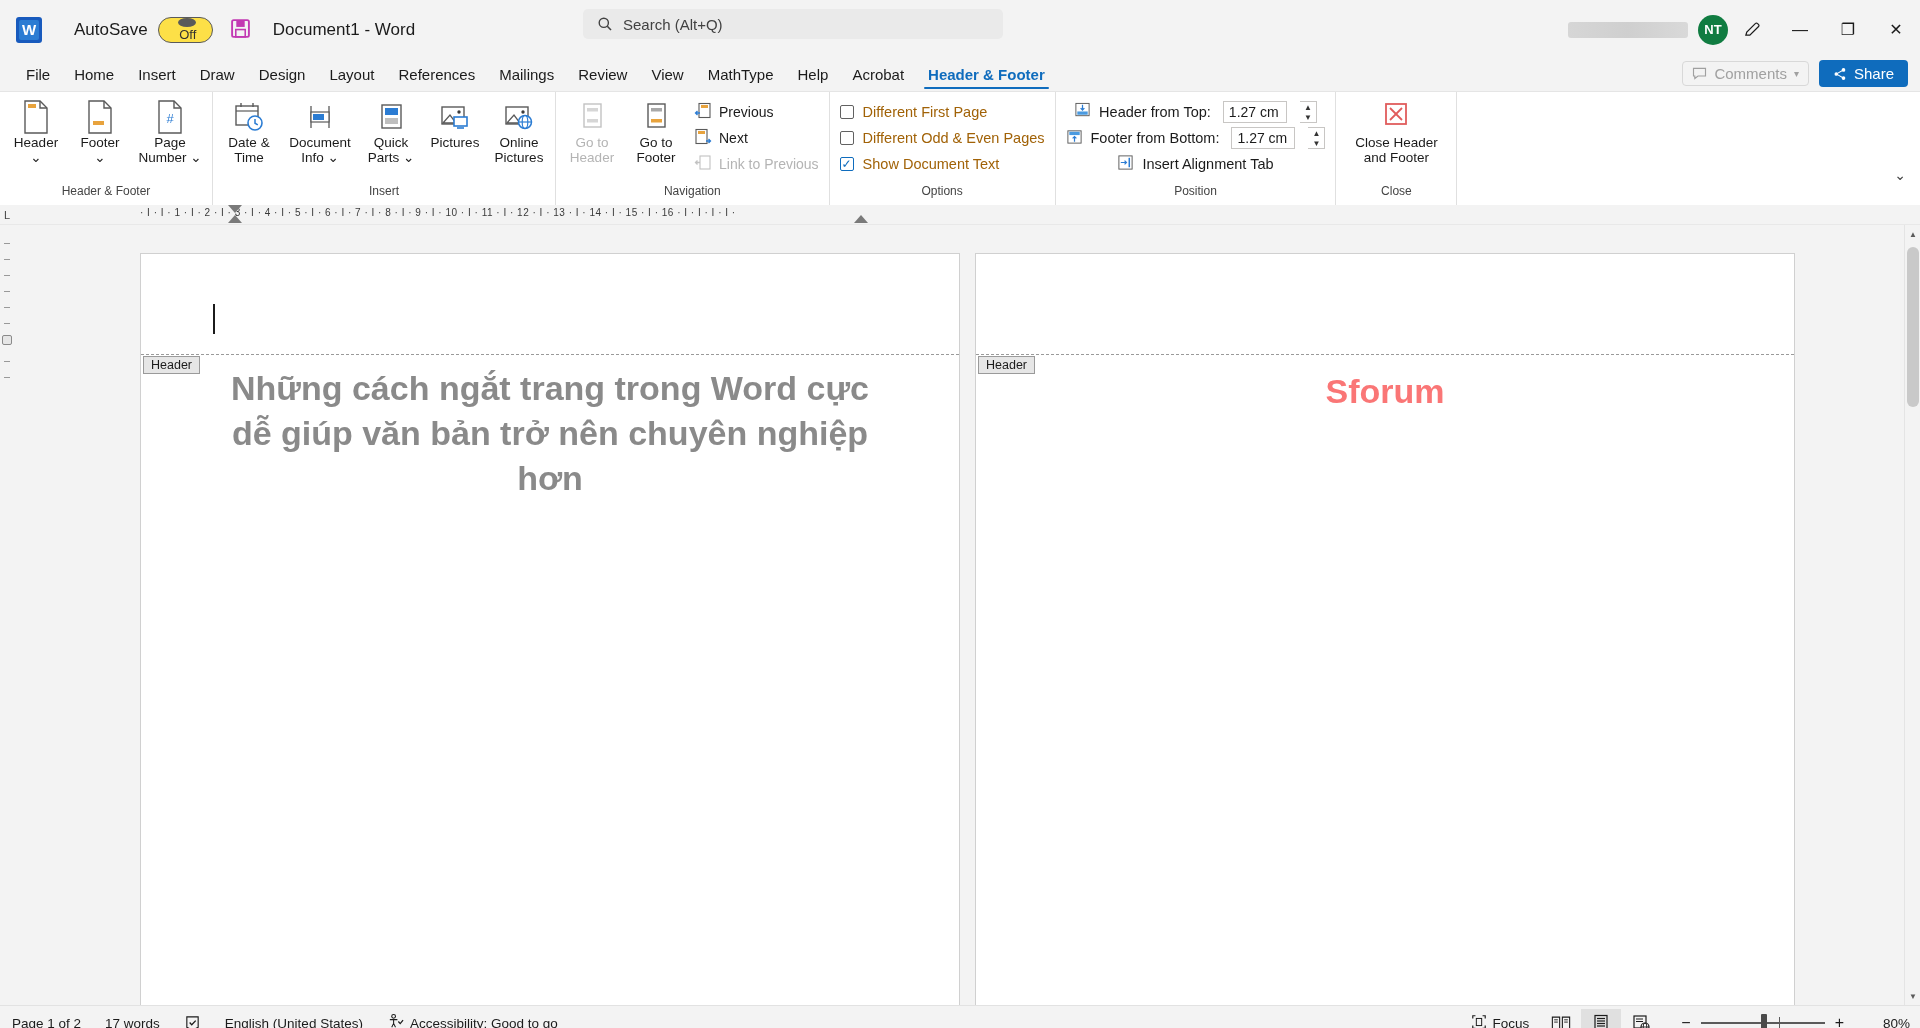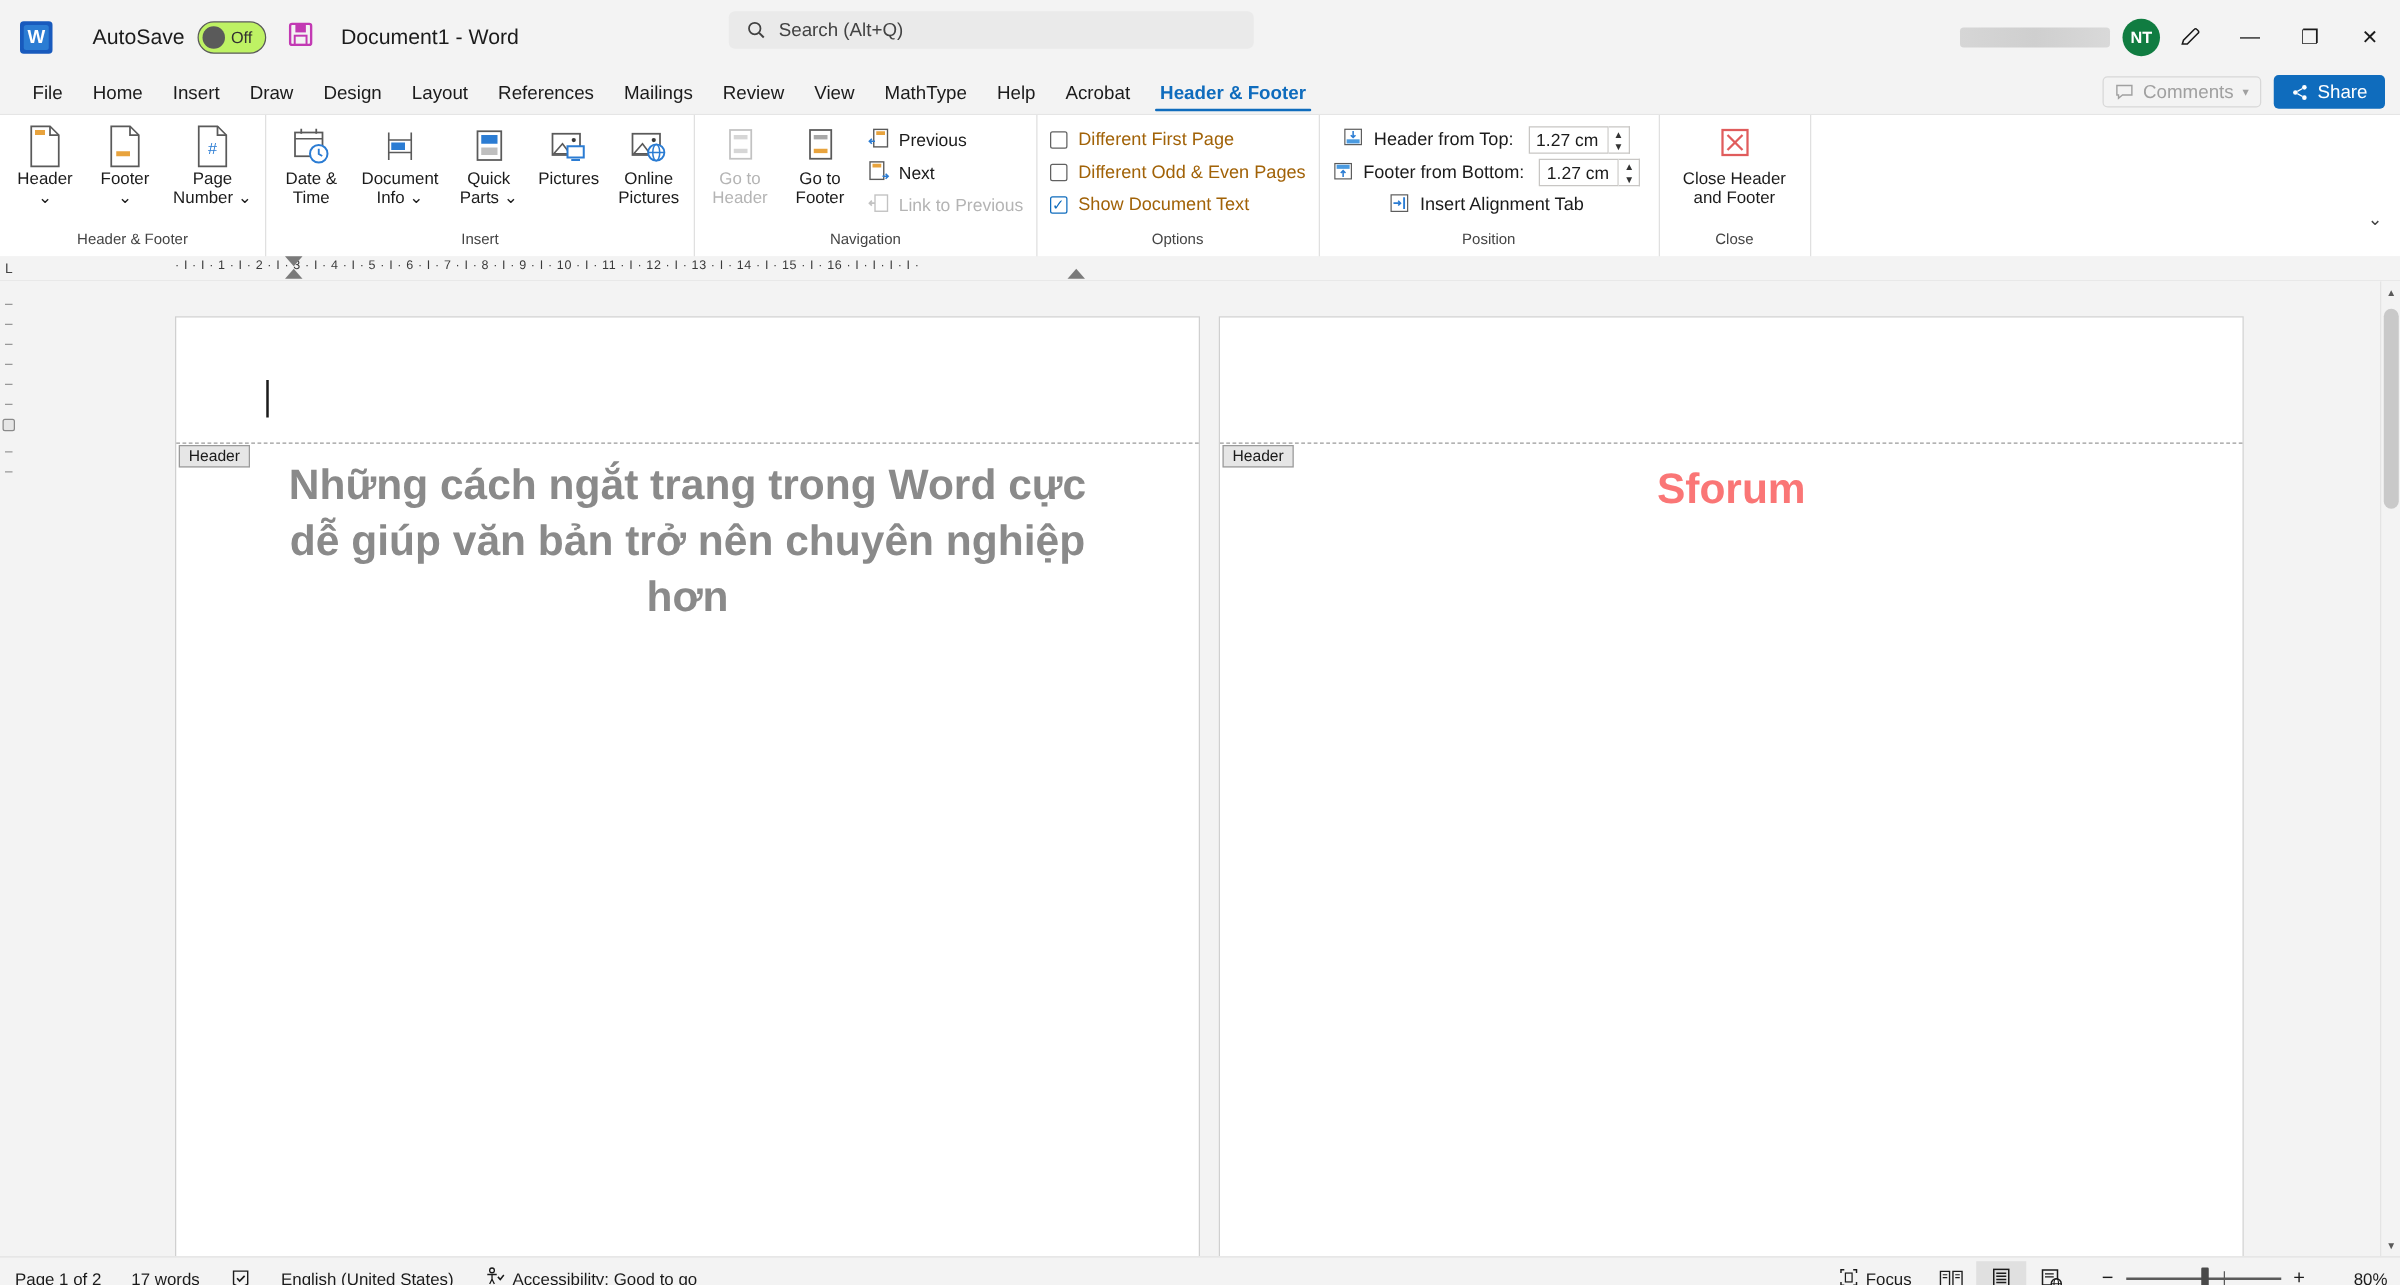--- a/index.html
+++ b/index.html
@@ -27,22 +27,23 @@
   }
   .word-logo::after {
     content: ""; position: absolute; left: 3px; top: 3px;
     width: 20px; height: 20px; background: #2b7cd3; border-radius: 2px;
   }
   .word-logo span { position: relative; z-index: 2; font-size: 15px; }
   .autosave-label { margin-left: 32px; font-size: 17px; color: #1b1b1b; }
   .toggle {
     margin-left: 10px; width: 55px; height: 26px;
     border: 1.5px solid #5a5a5a; border-radius: 13px;
-    background: #bef264; display: flex; align-items: center;
+    background: #fde047; display: flex; align-items: center;
     position: relative;
+    flex-direction: column;
   }
   .toggle-knob {
     width: 18px; height: 18px; border-radius: 50%;
     background: #5a5a5a; margin-left: 3px;
   }
   .toggle-text { font-size: 13px; color: #323130; margin-left: 5px; }
   .save-icon { margin-left: 17px; font-size: 21px; color: #c239b3; line-height: 1; }
   .doc-title { margin-left: 22px; font-size: 17px; color: #1b1b1b; }
 
   .searchbox {
@@ -141,21 +142,21 @@
   }
   .smallbtn.dis { color: #b4b4b4; }
   .col { display: flex; flex-direction: column; justify-content: flex-start; padding-top: 4px; }
 
   .cbrow { display: flex; align-items: center; gap: 9px; height: 26px; padding: 0 6px; font-size: 14.5px; color: #a16207; white-space: nowrap; }
   .cbox { width: 14px; height: 14px; border: 1.4px solid #616161; border-radius: 2px; background: #fff; display:flex; align-items:center; justify-content:center; }
   .cbox.checked { border-color: #0f6cbd; }
   .cbox.checked::after { content: "✓"; color: #0f6cbd; font-size: 12px; line-height: 1; }
 
   .posrow { display: flex; align-items: center; gap: 8px; height: 26px; padding: 0 6px; font-size: 14.5px; color: #1b1b1b; white-space: nowrap; justify-content: center; }
-  .spin { display: flex; align-items: stretch; margin-left: 4px; }
+  .spin { display: flex; align-items: stretch; margin-left: 4px; gap: 13px; }
   .spin-val {
     width: 64px; height: 22px; border: 1px solid #c8c6c4; background: #fff;
     font-size: 14px; color: #1b1b1b; padding-left: 5px; line-height: 20px;
   }
   .spin-arrows {
     width: 17px; height: 22px; border: 1px solid #c8c6c4; border-left: none;
     display: flex; flex-direction: column; align-items: center; justify-content: space-around;
     font-size: 8px; color: #333; background: #fff;
   }
 

